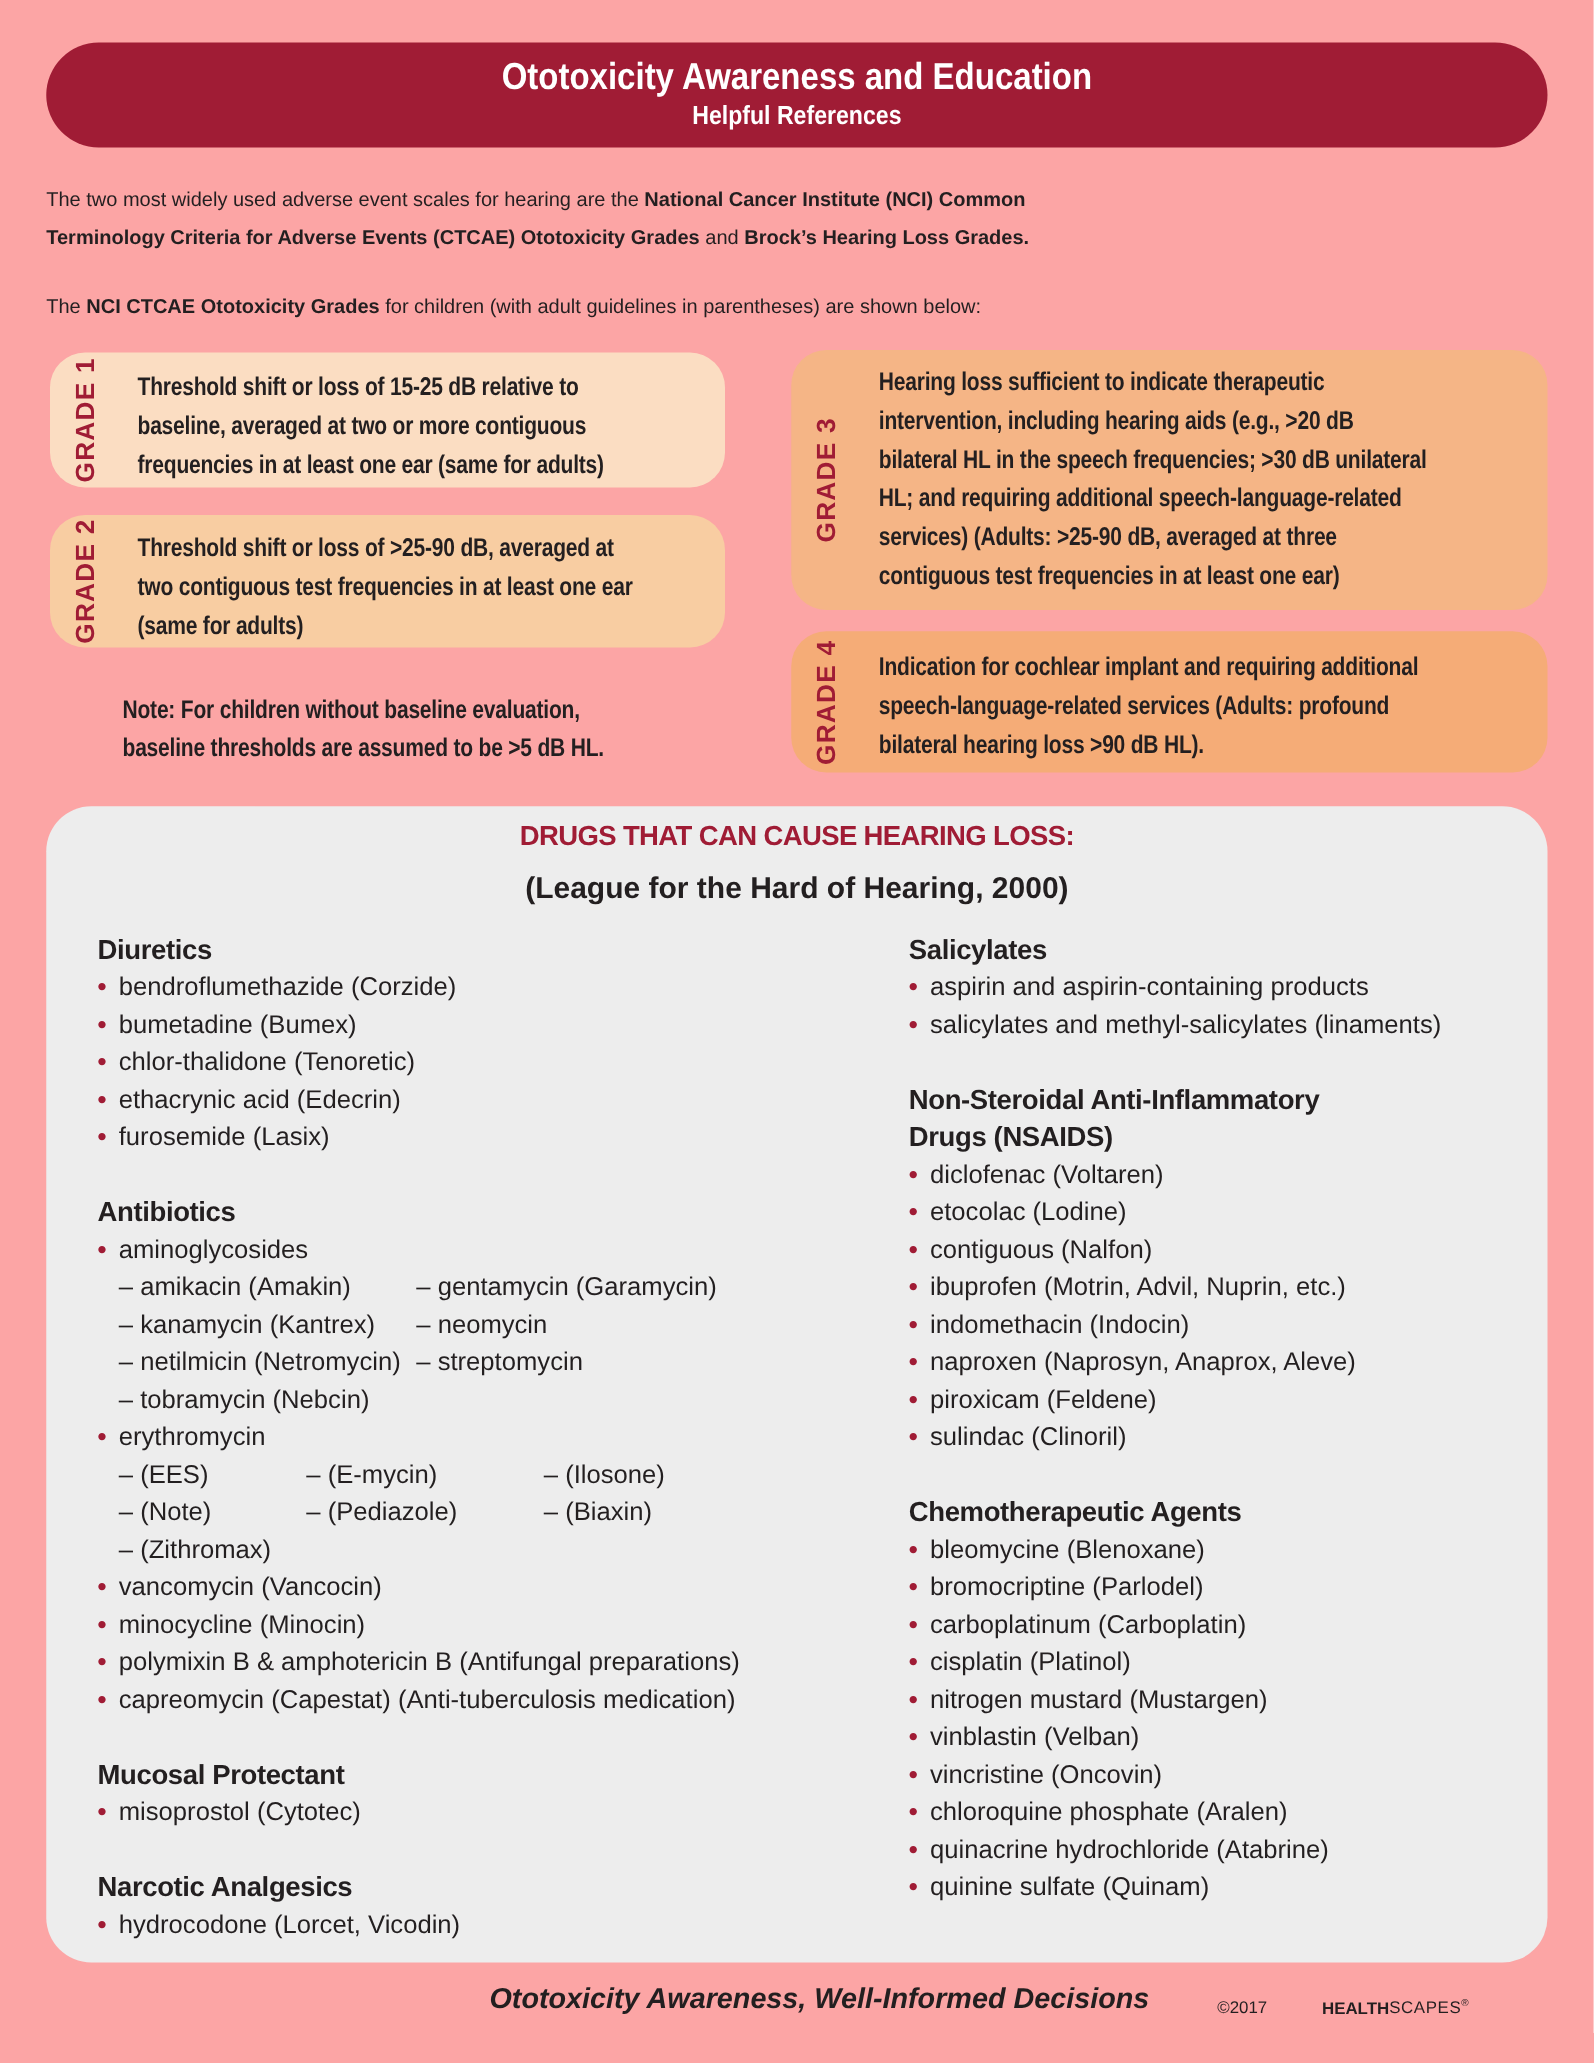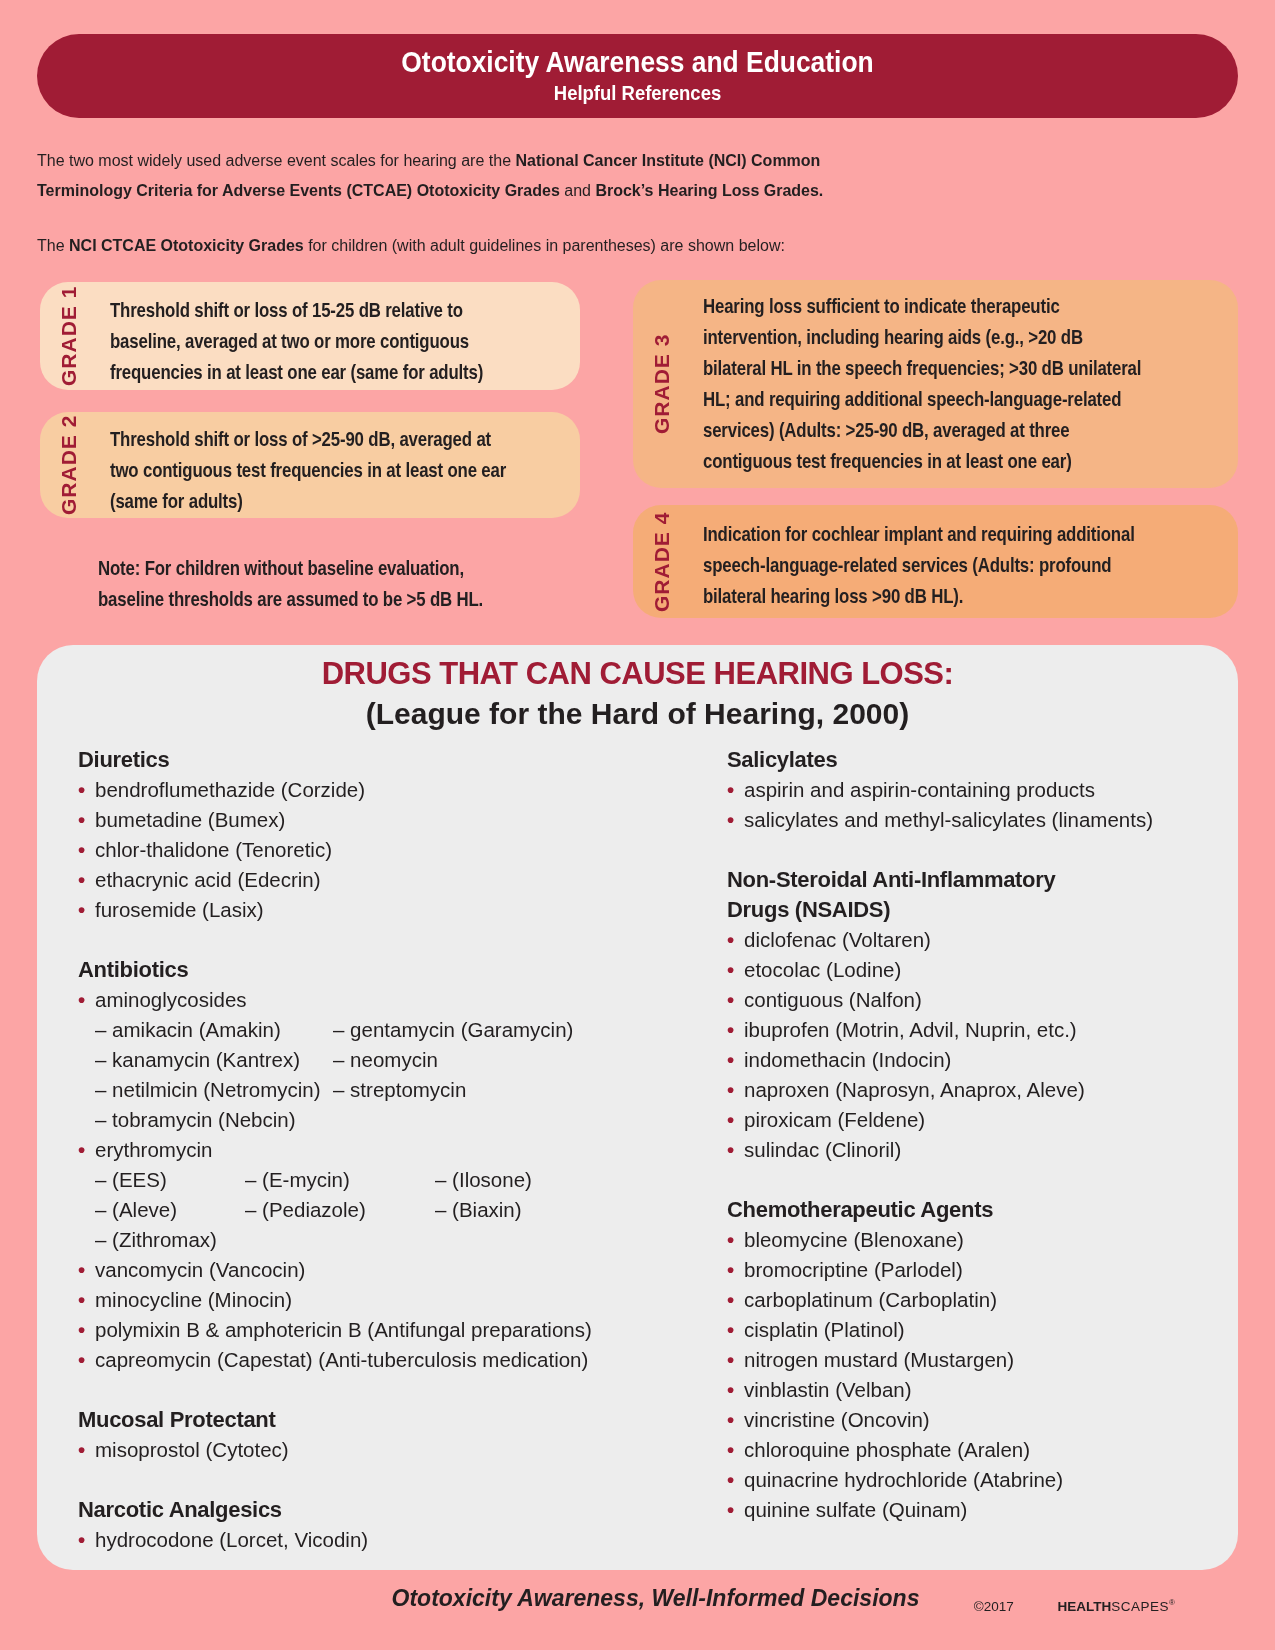--- a/index.html
+++ b/index.html
@@ -32,23 +32,23 @@
   .g1 .gtext{top:12px;} .g2 .gtext{top:11px;} .g3 .gtext{top:10px;} .g4 .gtext{top:13px;}
 
   .note{position:absolute;left:98px;top:552px;font-size:20.5px;font-weight:700;
         line-height:31px;letter-spacing:-0.2px;transform:scaleX(.82);
         transform-origin:0 0;white-space:nowrap;}
 
   
   .panel{position:absolute;left:37px;top:645px;width:1201px;height:925px;
          background:#EDEDED;border-radius:36px;}
   .panel-title{position:absolute;left:0;right:0;top:656px;text-align:center;
-               font-size:31px;font-weight:700;color:#A01C35;letter-spacing:-0.5px;}
+               font-size:22px;font-weight:700;color:#A01C35;letter-spacing:-0.5px;}
   .panel-sub{position:absolute;left:0;right:0;top:697px;text-align:center;
-             font-size:30px;font-weight:700;}
+             font-size:24px;font-weight:700;}
 
   .col{position:absolute;font-size:20.5px;line-height:30px;}
   .col-left{left:78px;top:745px;width:600px;}
   .col-right{left:727px;top:745px;width:500px;}
   .h3{font-size:22px;font-weight:700;letter-spacing:-0.3px;}
   .mt{margin-top:30px;}
   .li{position:relative;padding-left:17px;}
   .li::before{content:"•";position:absolute;left:0;top:0;color:#A01C35;font-weight:700;}
   .sub{display:flex;padding-left:17px;}
   .si::before{content:"– ";}
@@ -150,21 +150,21 @@
       <div>
         <div class="si">gentamycin (Garamycin)</div>
         <div class="si">neomycin</div>
         <div class="si">streptomycin</div>
       </div>
     </div>
     <div class="li"><span>erythromycin</span></div>
     <div class="sub">
       <div class="eryth-c1">
         <div class="si">(EES)</div>
-        <div class="si">(Aleve)</div>
+        <div class="si">(Note)</div>
         <div class="si">(Zithromax)</div>
       </div>
       <div class="eryth-c2">
         <div class="si">(E-mycin)</div>
         <div class="si">(Pediazole)</div>
       </div>
       <div>
         <div class="si">(Ilosone)</div>
         <div class="si">(Biaxin)</div>
       </div>

